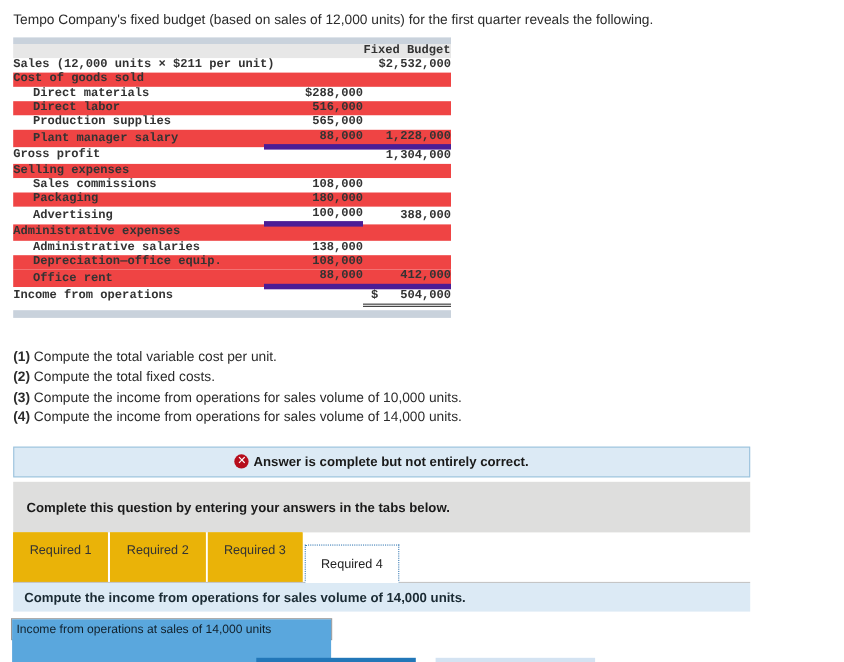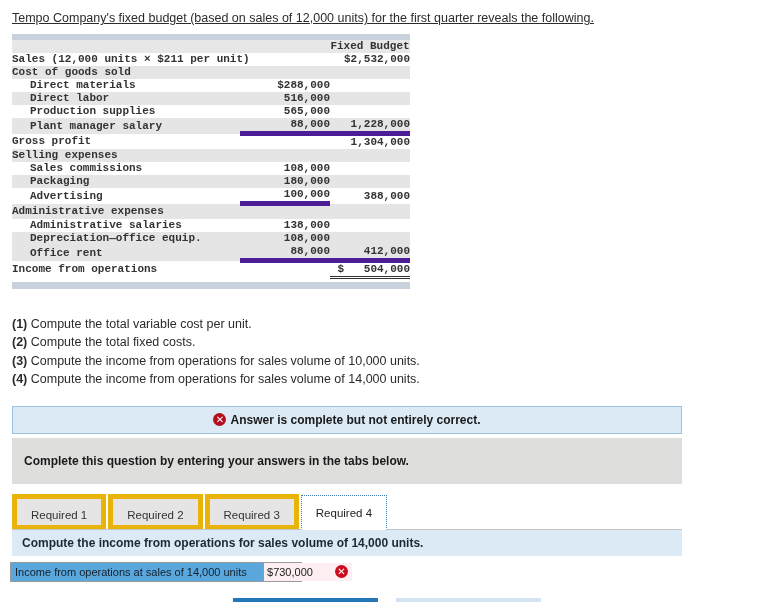--- a/index.html
+++ b/index.html
@@ -15,21 +15,20 @@
     color: #222222;
     overflow: hidden;
   }
 
   
   .intro {
     padding: 10px 12px 6px 12px;
     font-size: 12.5px;
     color: #2b2b2b;
     line-height: 1.3;
-    text-decoration: underline;
   }
 
   
   .budget-wrap {
     margin: 2px 12px 0 12px;
     width: 398px;
   }
   table.budget {
     border-collapse: collapse;
     width: 100%;
@@ -42,21 +41,21 @@
     padding: 0 0 0 0;
     height: 13px;
     line-height: 13px;
     font-weight: bold;
     white-space: pre;
   }
   .col-label { width: 228px; }
   .col-mid   { width: 90px; }
   .col-right { width: 80px; }
 
-  tr.zebra td { background: #e5e5e5; }
+  tr.zebra td { background: #ef4444; }
   tr.plain td { background: #ffffff; }
 
   td.num { text-align: right; padding-right: 4px; }
   td.lbl { padding-left: 8px; }
   td.lbl.ind1 { padding-left: 18px; }
   td.underline-num {
     border-bottom: 5px solid #4c1d95;
   }
   td.dbl-underline-num {
     border-bottom: 3px double #333333;
@@ -138,23 +137,23 @@
 
   
   .tabs {
     margin: 10px 0 0 12px;
     display: flex;
     align-items: flex-end;
     position: relative;
     height: 36px;
   }
   .tab {
-    border: 5px solid #eab308;
-    background: #e5e5e5;
-    height: 36px;
+    border: 1px solid #eab308;
+    background: #eab308;
+    height: 46px;
     line-height: 33px;
     padding: 0 14px;
     font-size: 11.5px;
     color: #333333;
     margin-right: 2px;
     box-sizing: border-box;
   }
   .tab.active {
     background: #ffffff;
     border: 1px dotted #3b7cb5;
@@ -191,20 +190,21 @@
 
   
   .answer-row {
     margin: 6px 0 0 10px;
     display: flex;
     align-items: stretch;
     height: 20px;
     width: 292px;
     border: 1px solid #9a9a9a;
     box-sizing: border-box;
+    flex-direction: column;
   }
   .answer-label {
     background: #5aa7dd;
     color: #11202b;
     font-size: 11px;
     line-height: 18px;
     padding-left: 4px;
     flex: 0 0 252px;
     box-sizing: border-box;
     white-space: nowrap;

